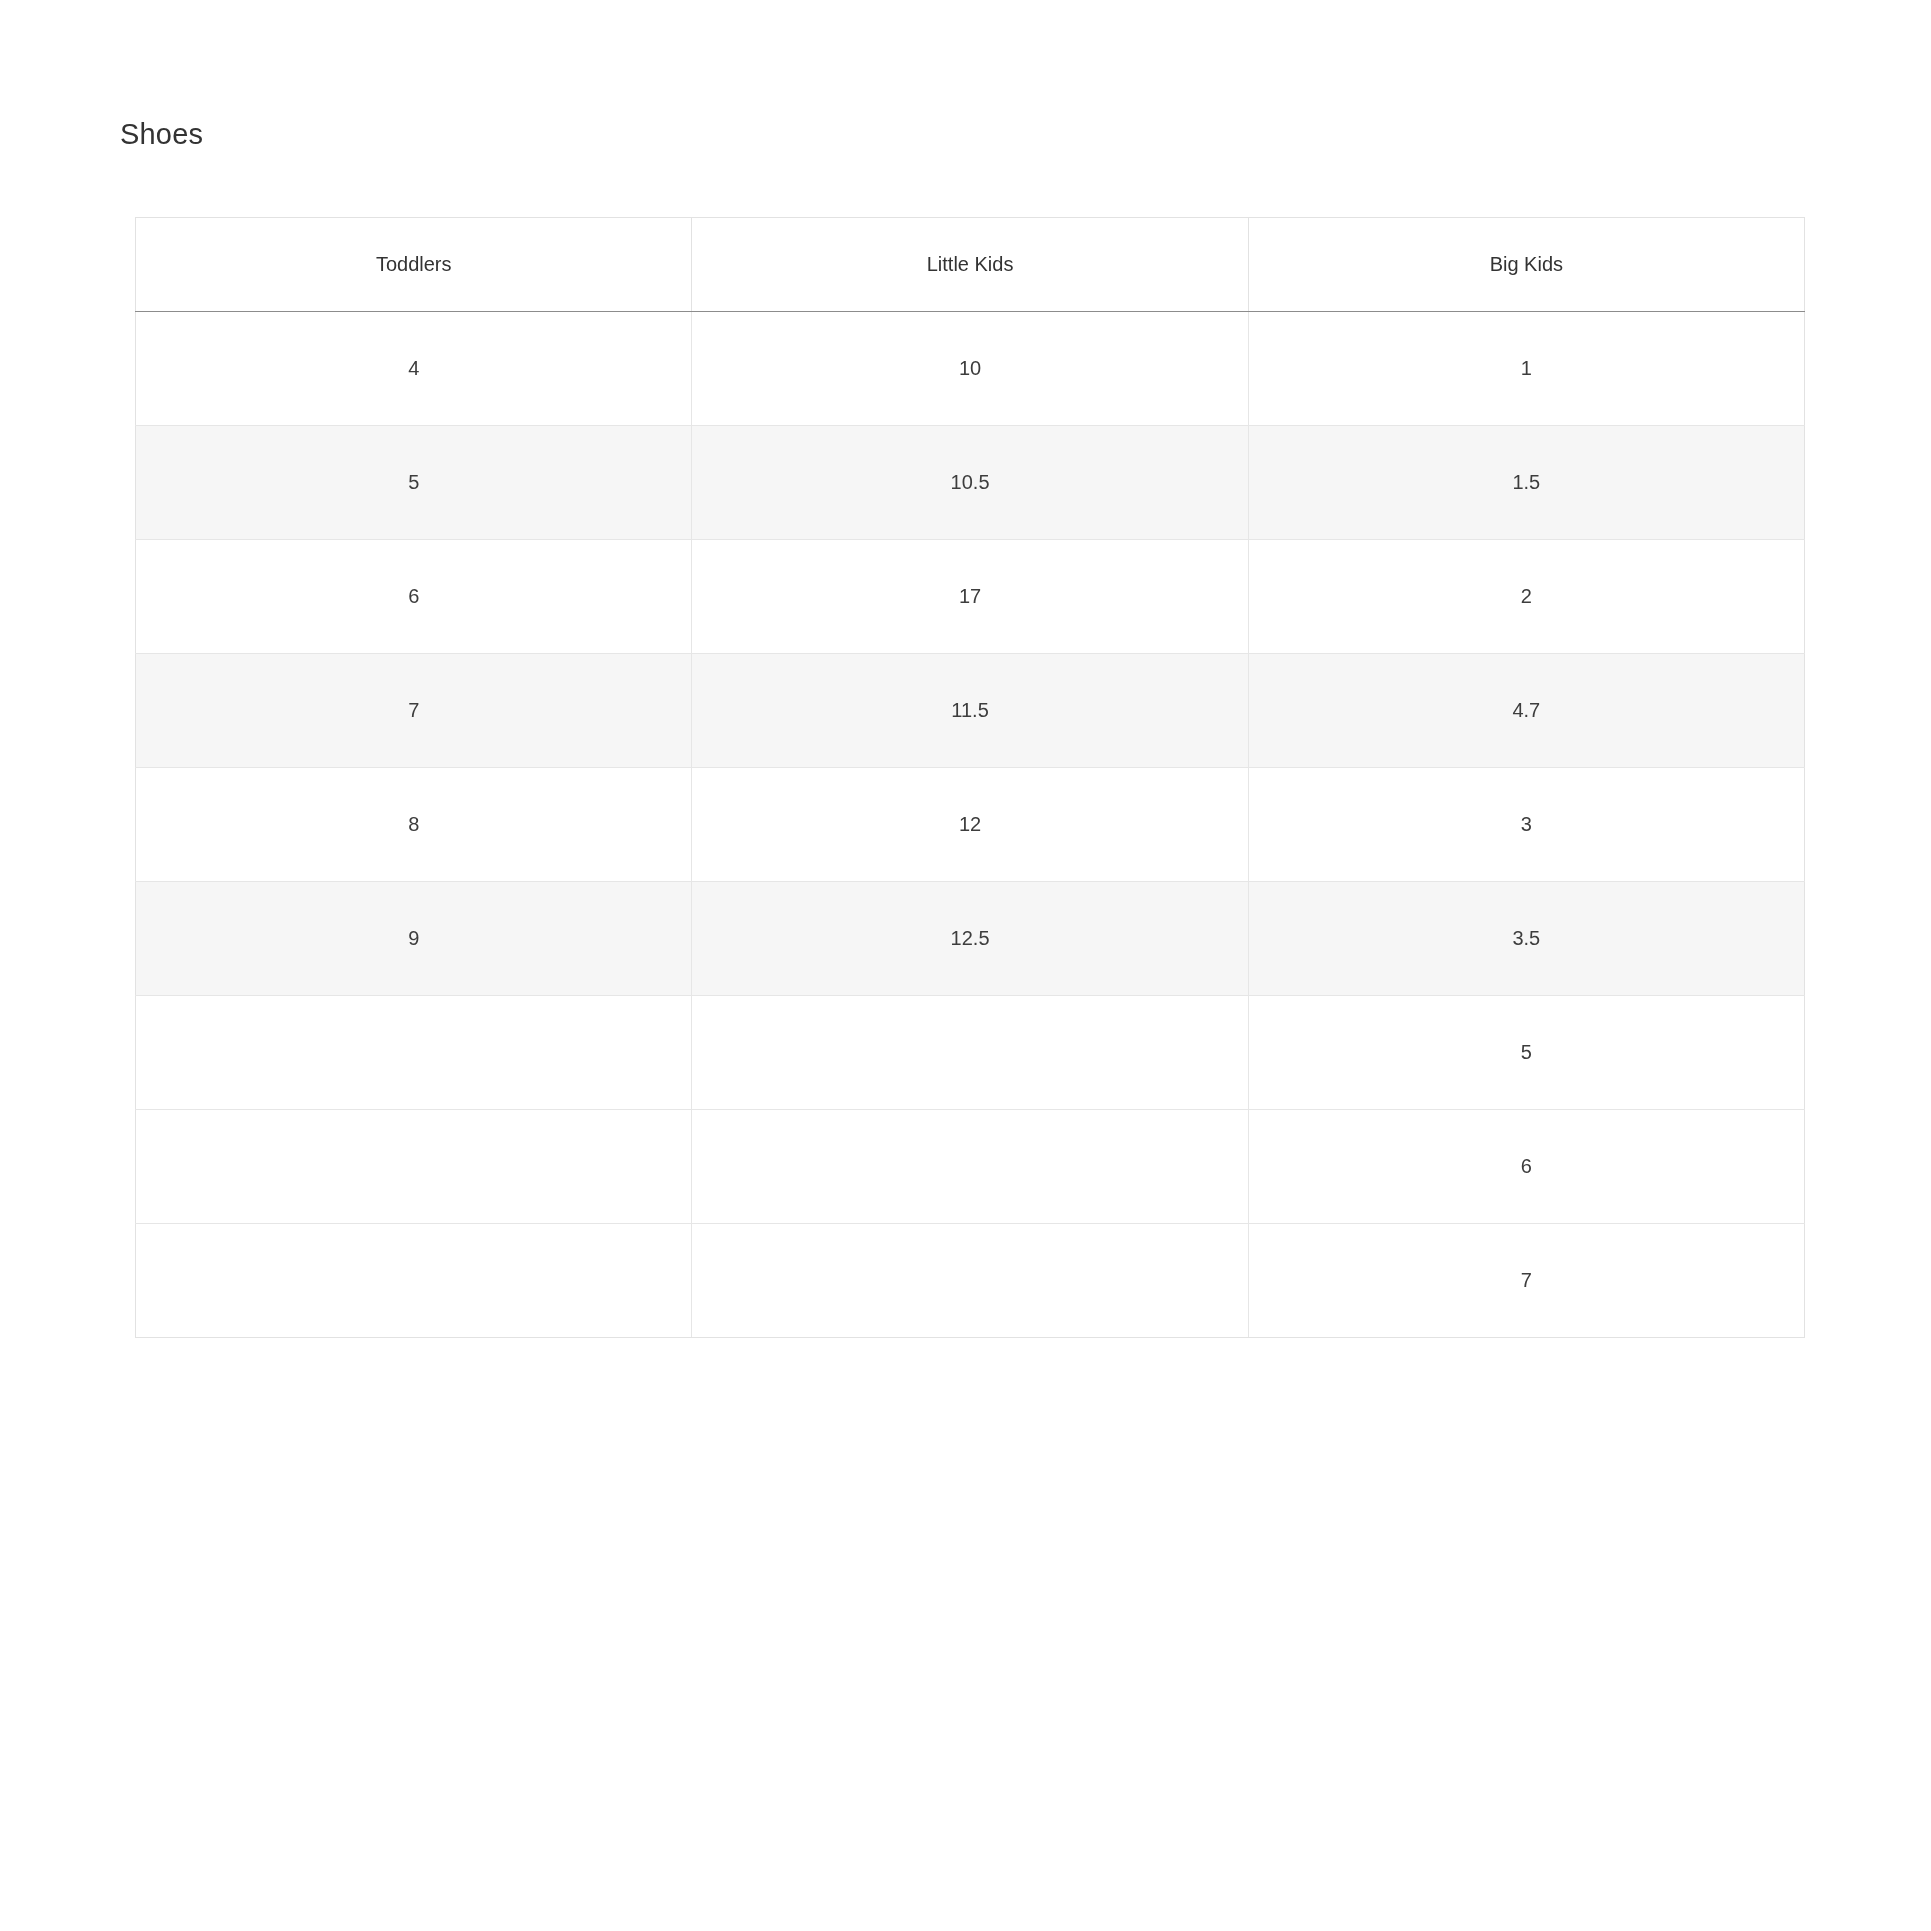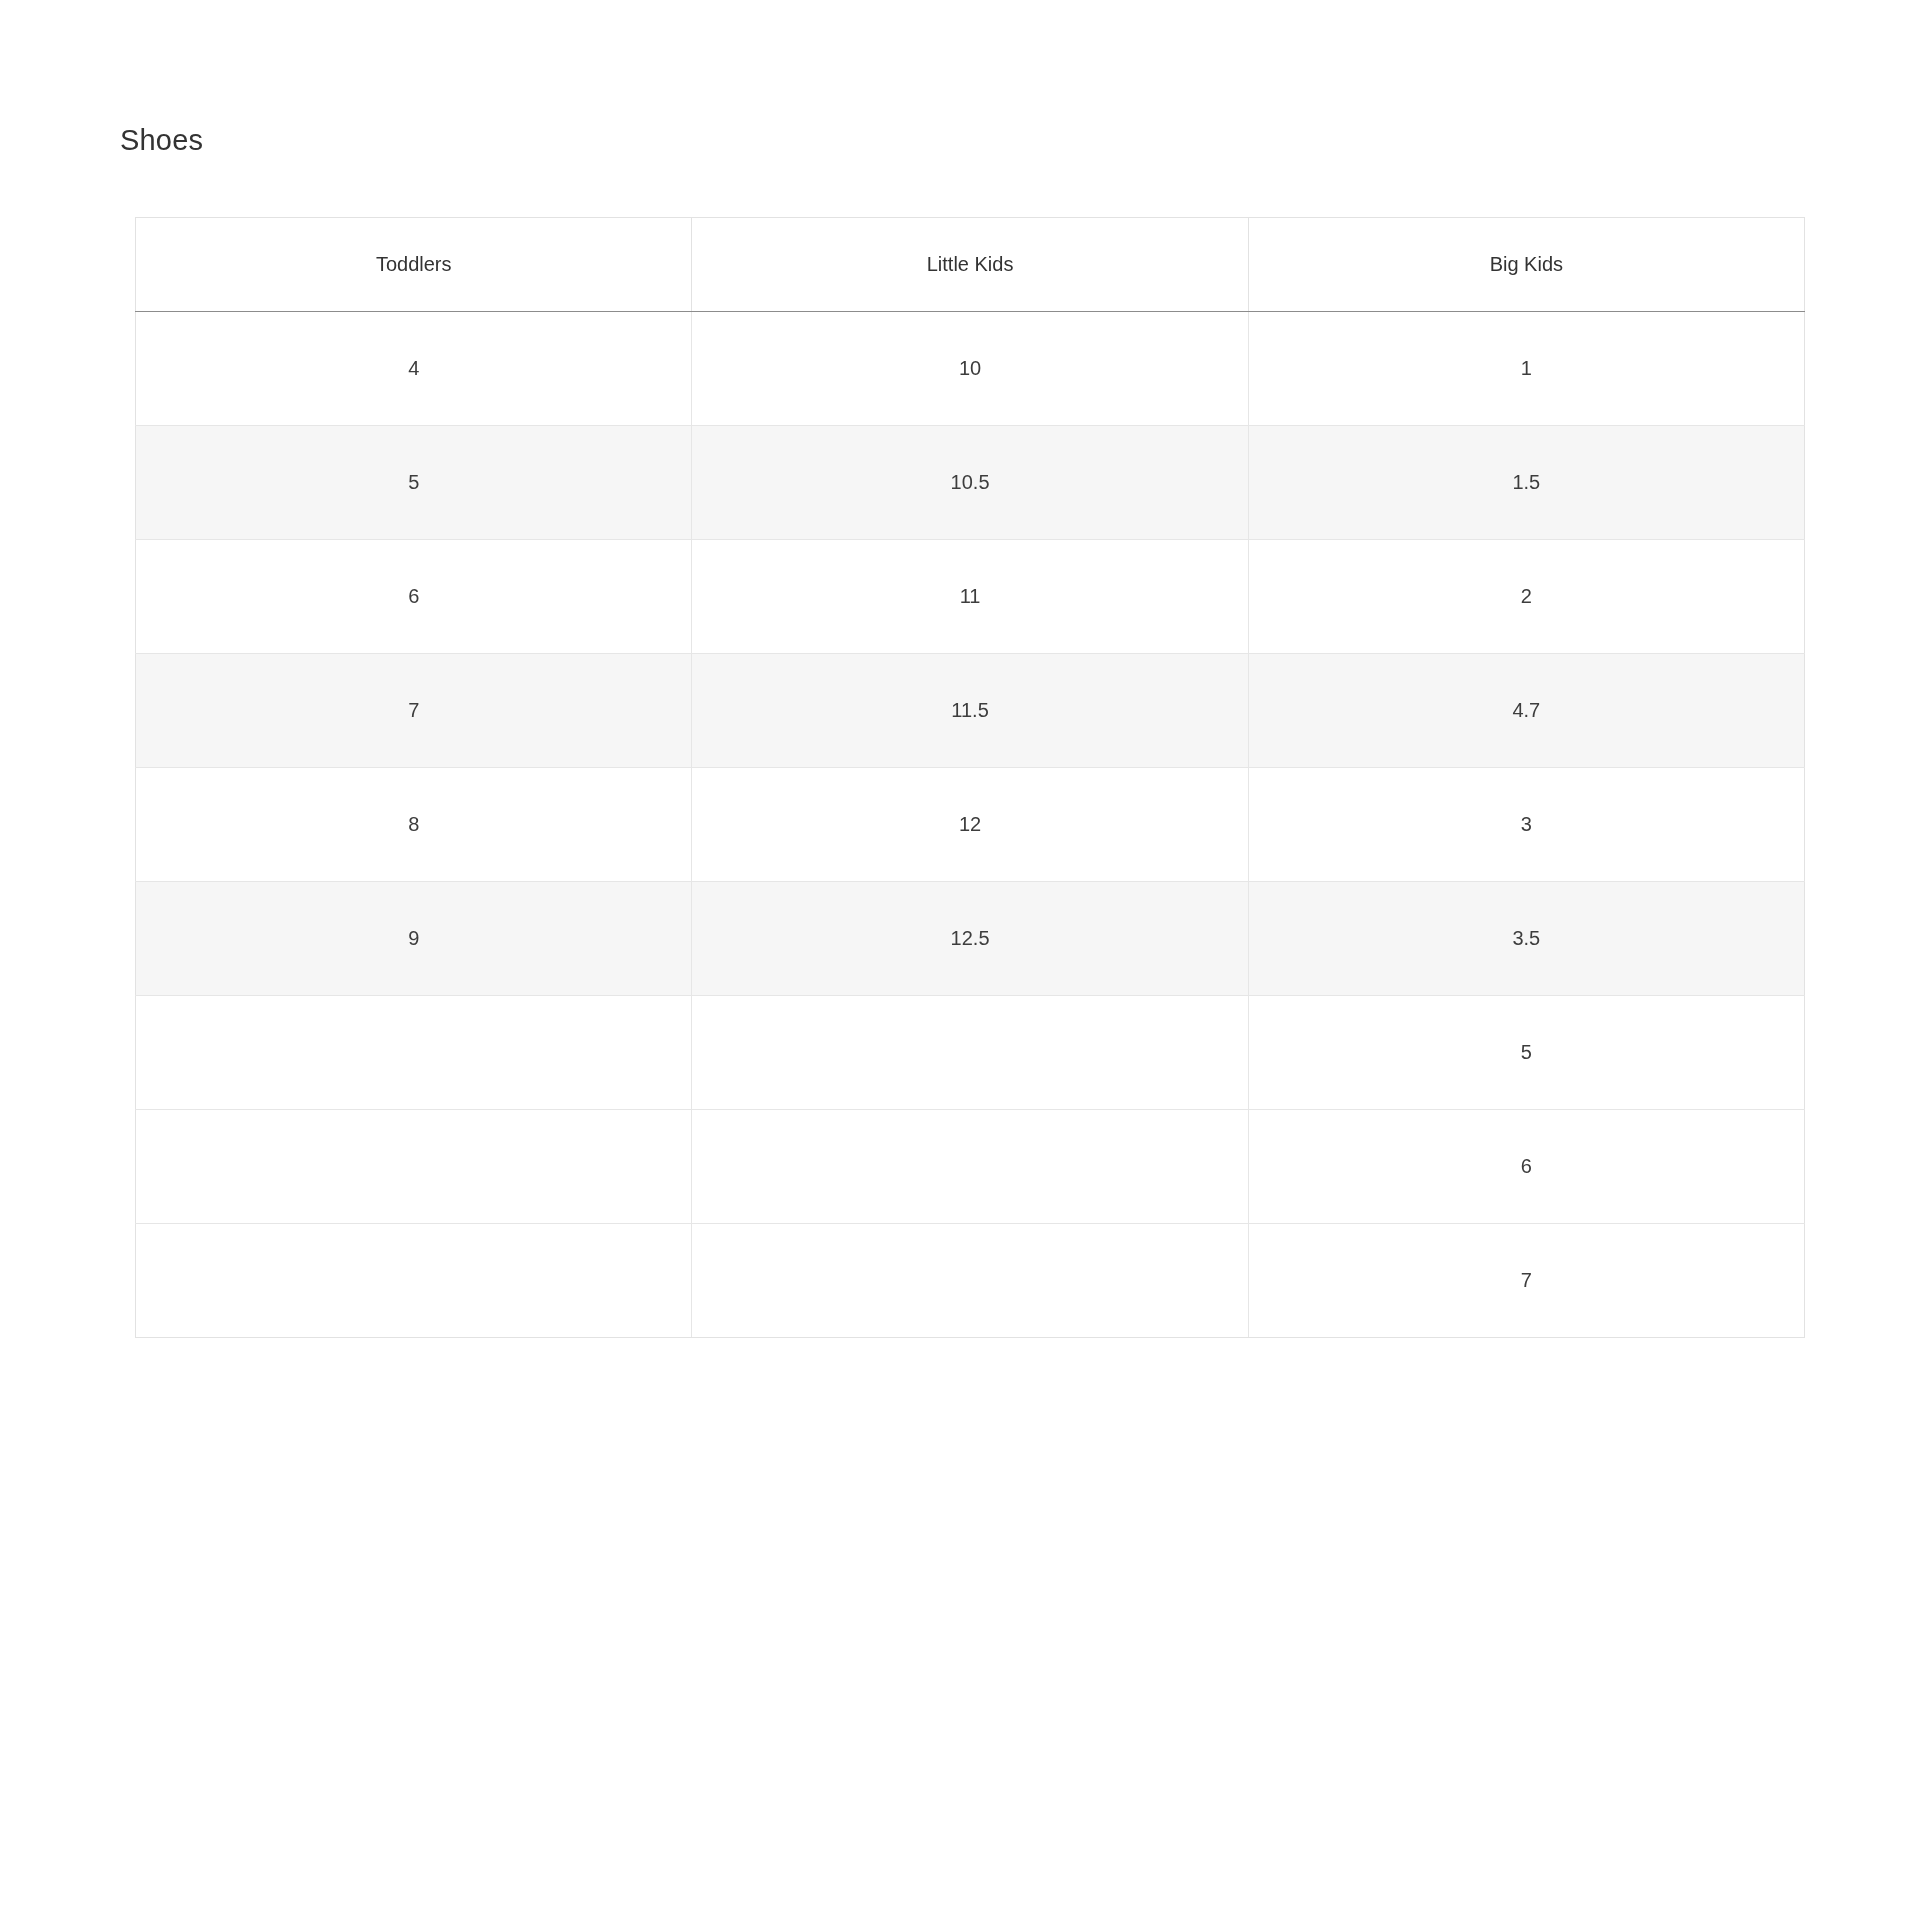--- a/index.html
+++ b/index.html
@@ -17,21 +17,21 @@
   .page {
     width: 1931px;
     height: 1931px;
     box-sizing: border-box;
     padding: 0;
     position: relative;
   }
   .title {
     position: absolute;
     left: 120px;
-    top: 124px;
+    top: 118px;
     font-size: 29px;
     font-weight: 400;
     color: #333333;
     letter-spacing: 0.2px;
   }
   .table-wrap {
     position: absolute;
     left: 135px;
     top: 217px;
     width: 1402px;
@@ -101,21 +101,21 @@
           <td>10</td>
           <td>1</td>
         </tr>
         <tr class="alt">
           <td>5</td>
           <td>10.5</td>
           <td>1.5</td>
         </tr>
         <tr>
           <td>6</td>
-          <td>11</td>
+          <td>17</td>
           <td>2</td>
         </tr>
         <tr class="alt">
           <td>7</td>
           <td>11.5</td>
           <td>4.7</td>
         </tr>
         <tr>
           <td>8</td>
           <td>12</td>

